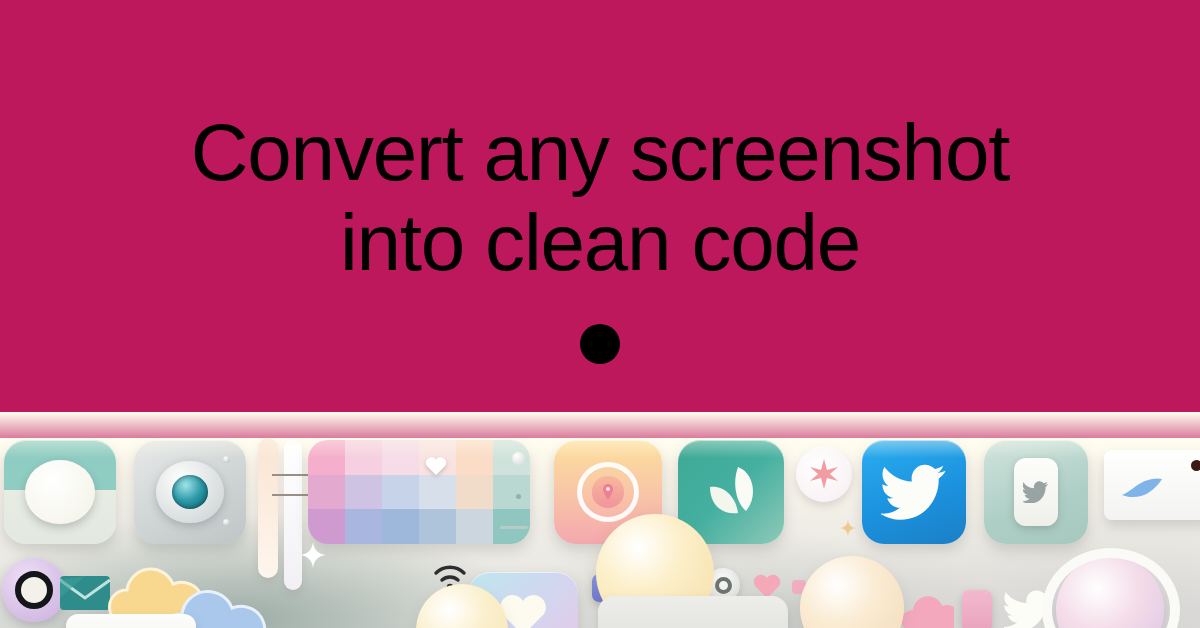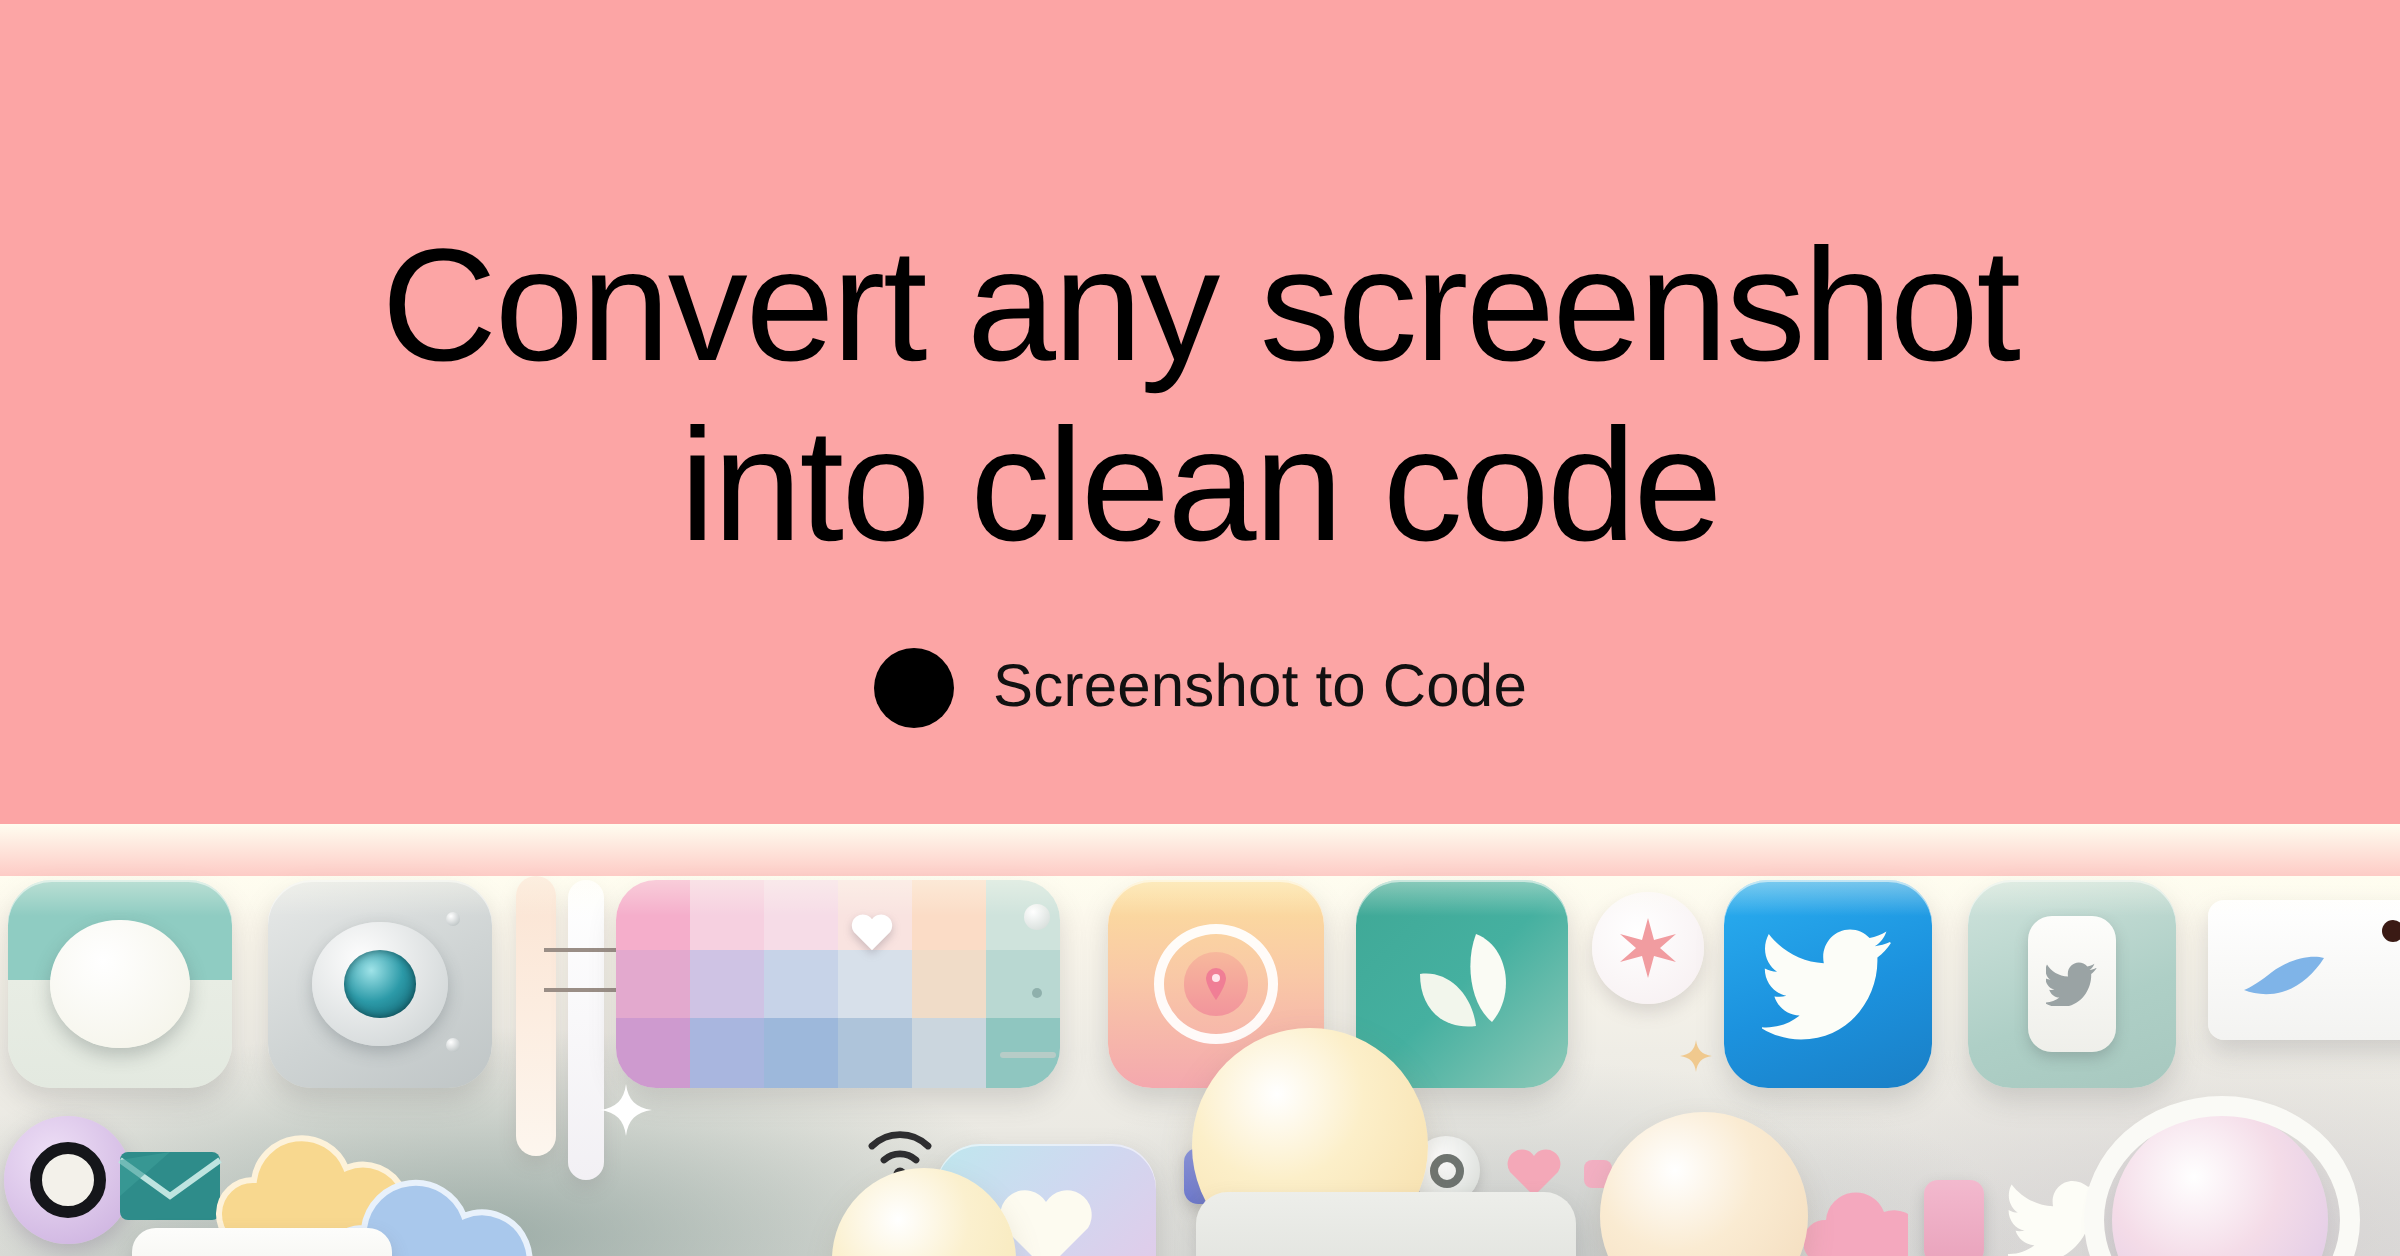--- a/index.html
+++ b/index.html
@@ -5,21 +5,21 @@
 <style>
   * { margin:0; padding:0; box-sizing:border-box; }
   html,body { width:1200px; height:628px; overflow:hidden; }
   body {
     font-family:"Liberation Sans","DejaVu Sans",sans-serif;
     background:#FFFDF0;
     position:relative;
   }
   .banner {
     position:absolute; inset:0;
-    background:#fca5a5;
+    background:#be185d;
     overflow:hidden;
   }
   
   .hero {
     position:absolute; top:0; left:0; right:0;
     padding-top:108px;
     text-align:center;
     z-index:5;
   }
   .headline {
@@ -152,21 +152,20 @@
 <body>
 
 <div class="banner">
 
   <div class="hero">
     <h1 class="headline">Convert any screenshot
 into clean code</h1>
 
     <div class="lockup">
       <span class="logo-dot"></span>
-      <span class="brand">Screenshot to Code</span>
     </div>
   </div>
 
   <div class="strip">
     <div class="strip-bg"></div>
     <div class="fade-top"></div>
 
     <div class="tile t-mint" style="left:4px; top:2px; width:112px; height:104px;">
       <div class="circ"></div>
     </div>

